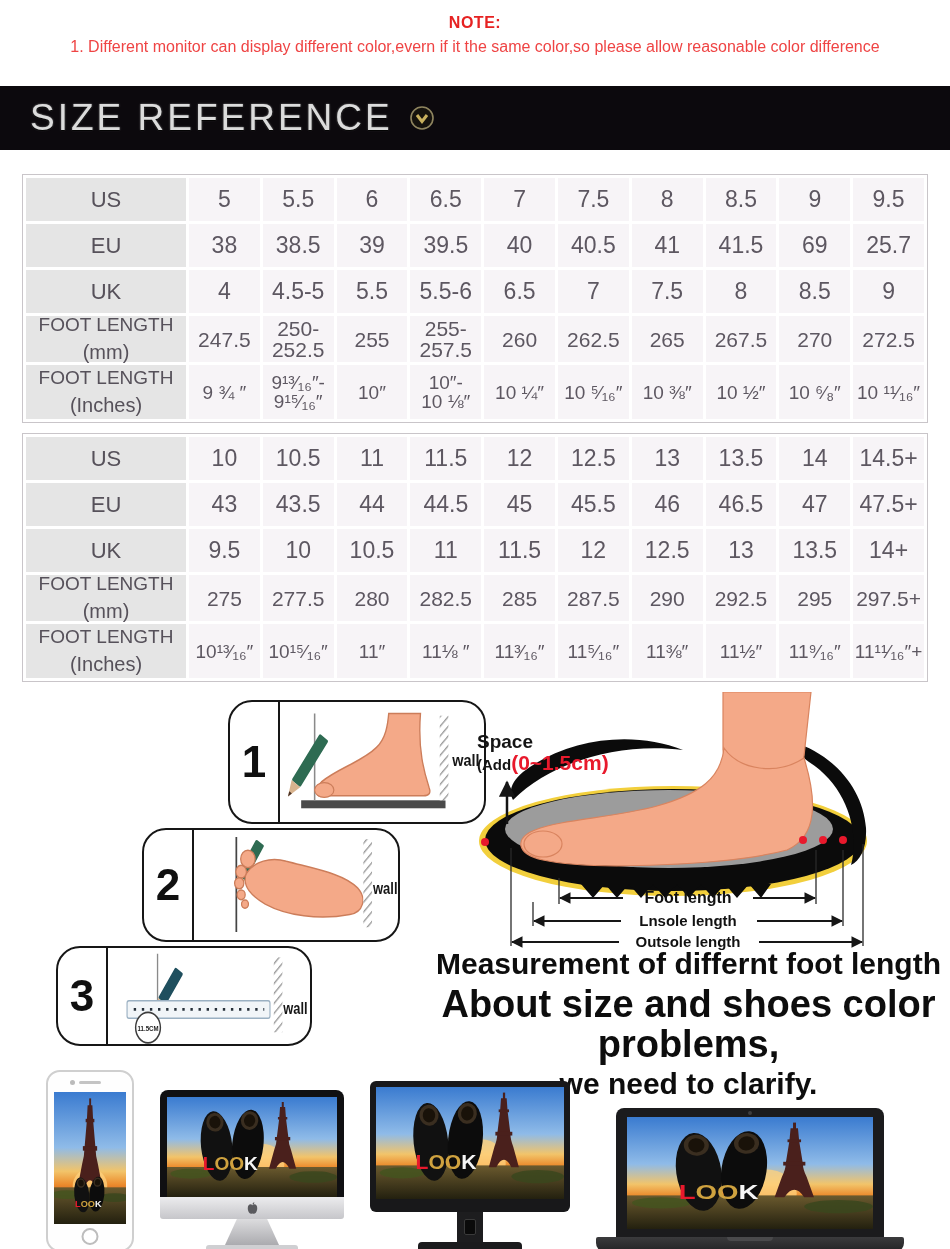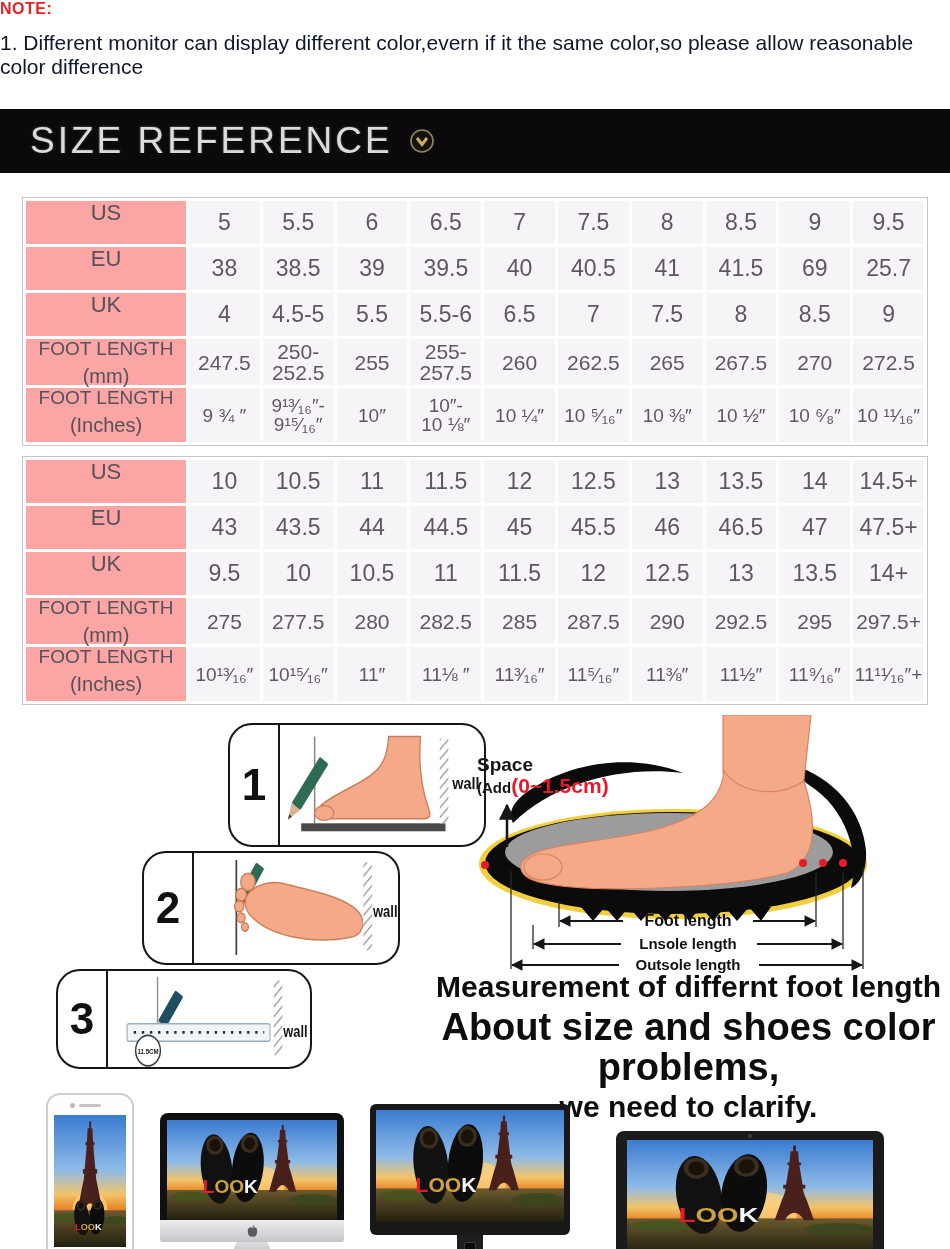--- a/index.html
+++ b/index.html
@@ -2,38 +2,38 @@
 <html><head>
 <meta charset="utf-8">
 <style>
   * { box-sizing: border-box; }
   html,body { margin:0; padding:0; background:#ffffff; }
   body { width:950px; height:1249px; overflow:hidden;
          font-family:"Liberation Sans", sans-serif; }
   .page { position:relative; width:950px; height:1249px; background:#fff; }
 
   
-  .note { }
+  .note { padding-top:14px; text-align:center; }
   .note-title { color:#e62222; font-size:16px; font-weight:bold; letter-spacing:.5px; }
-  .note-line  { margin-top:13px; color:#0f172a; font-size:21px; }
+  .note-line  { margin-top:6px; color:#ef4444; font-size:16px; }
 
   
   .banner { margin-top:30px; height:64px; background:#0c090d;
             display:flex; align-items:center; padding-left:30px; }
   .banner-title { color:#dcdcdc; font-size:37px; letter-spacing:3px;
                   font-weight:400; text-shadow:0 1px 1px #000, 0 0 2px #8a8a8a; }
   .chevron-circle { margin-left:16px; width:26px; height:26px; display:inline-block; }
 
   
   .tables-wrap { margin:24px 22px 0 22px; }
   .size-table { border:1px solid #c9c5c9; background:#fff; padding:3px; margin-bottom:10px; }
   .trow { display:flex; gap:3px; margin-bottom:3px; }
   .trow:last-child { margin-bottom:0; }
-  .tlabel { flex:0 0 160px; background:#fca5a5; color:#56515a;
-            display:flex; flex-direction:column; align-items:center; justify-content:flex-start;
+  .tlabel { flex:0 0 160px; background:#e5e5e5; color:#56515a;
+            display:flex; flex-direction:column; align-items:center; justify-content:center;
             font-size:22px; line-height:1.05; }
   .lab-main { font-size:inherit; }
   .lab-sub  { font-size:20px; margin-top:7px; }
   .trow.multi .tlabel { font-size:19px; }
   .tcell { flex:1 1 0; background:#f7f4f7; color:#5d5761; font-size:23px;
            display:flex; align-items:center; justify-content:center; text-align:center;
            white-space:pre-line; line-height:1.0; min-height:43px; }
   .trow.mm .tcell { font-size:21px; }
   .trow.mm  { height:46px; }
   .trow.std { height:43px; }

